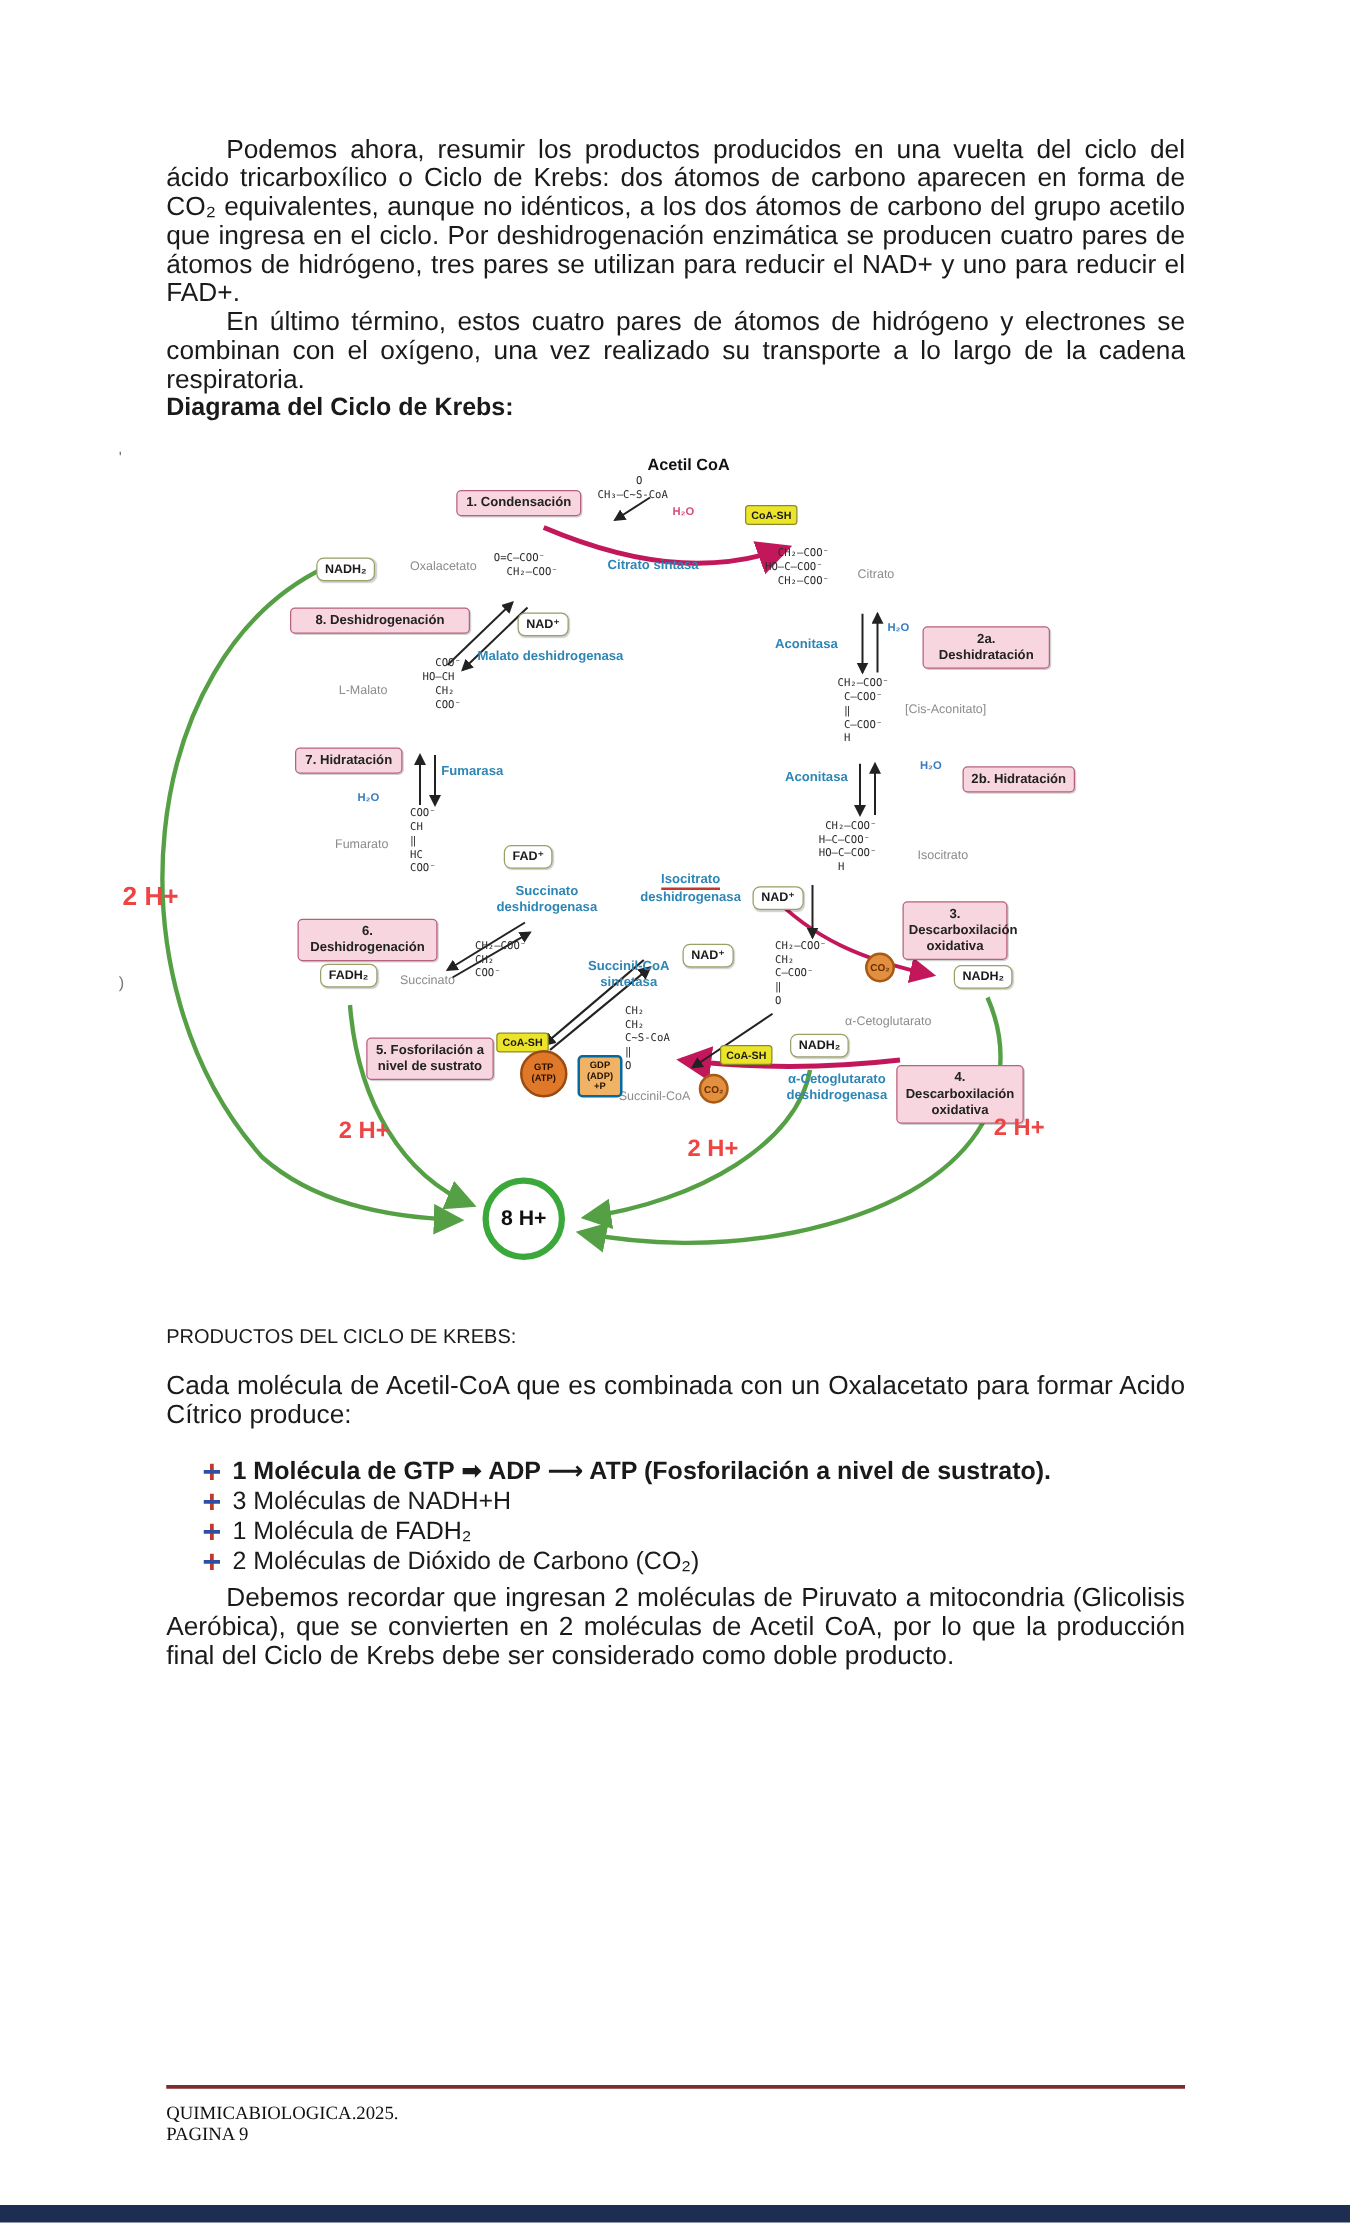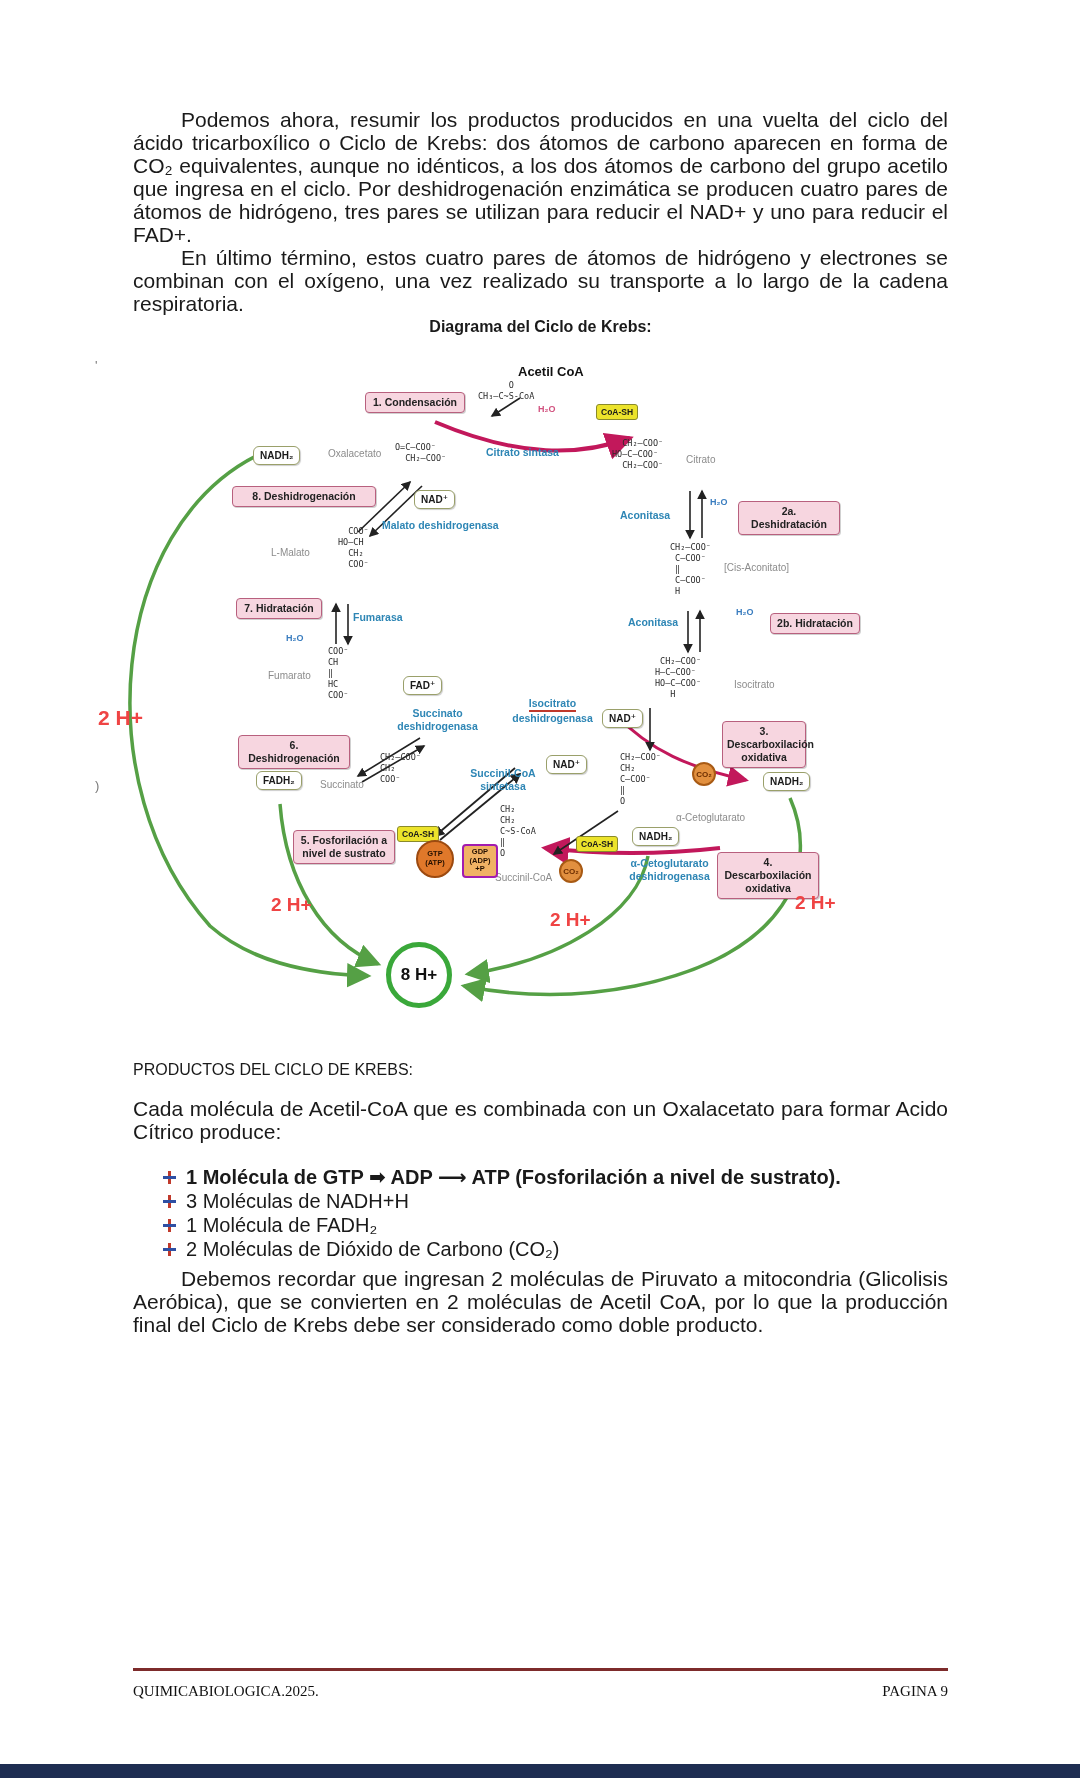--- a/index.html
+++ b/index.html
@@ -4,21 +4,21 @@
 <style>
   * { margin:0; padding:0; box-sizing:border-box; }
   html,body { background:#ffffff; }
   body {
     width:1080px; height:1778px; position:relative; overflow:hidden;
     font-family:"Liberation Sans","DejaVu Sans",sans-serif; color:#1a1a1a;
   }
   .content { position:absolute; left:133px; top:108px; width:815px; }
   .para { font-size:21px; line-height:23px; text-align:justify; }
   .indent { text-indent:48px; }
-  .bold-head { font-size:16px; line-height:23px; font-weight:bold;text-align:center; }
+  .bold-head { font-size:20px; line-height:23px; font-weight:bold; }
   .products-heading { font-size:16px; line-height:23px; margin-top:30px; }
   .intro { margin-top:16px; }
   .closing { margin-top:6px; }
 
   
   .diagram { position:relative; width:880px; height:672px; margin-left:-43px; margin-top:18px; }
   .diagram svg { position:absolute; left:0; top:0; }
   .pbox { position:absolute; background:#f7d6e0; border:1px solid #b8607e; border-radius:4px;
           font-size:10.5px; font-weight:bold; color:#222; text-align:center; padding:3px 4px;
           line-height:1.25; box-shadow:1px 1px 0 rgba(0,0,0,.18); }
@@ -35,42 +35,42 @@
   .h2o { position:absolute; color:#3a7dbf; font-size:9px; font-weight:bold; }
   .h2o-pink { color:#d2527f; }
   .bigH { position:absolute; font-weight:bold; font-size:19px; color:#ef4444; }
   .molname { position:absolute; font-weight:bold; font-size:13px; color:#111; }
   .ocirc { position:absolute; border-radius:50%; background:#e2903f; border:2px solid #a85a14;
            display:flex; align-items:center; justify-content:center;
            font-size:8px; font-weight:bold; color:#6b2d00; }
   .gtp-circ { position:absolute; border-radius:50%; background:#e0782a; border:2px solid #9c4a10;
            display:flex; align-items:center; justify-content:center; text-align:center;
            font-size:7.5px; font-weight:bold; color:#241000; line-height:1.15; white-space:pre-line; }
-  .obox { position:absolute; background:#f0b264; border:2px solid #a21caf; border-radius:4px;
+  .obox { position:absolute; background:#f0b264; border:2px solid #0369a1; border-radius:4px;
           font-size:7.5px; font-weight:bold; color:#241000; text-align:center; line-height:1.15;
           padding:2px 1px; white-space:pre-line; }
   .total-circle { position:absolute; width:66px; height:66px; border-radius:50%;
           border:5px solid #3aa83a; background:#fff; display:flex; align-items:center;
           justify-content:center; font-weight:bold; font-size:17px; color:#111; }
   .stray { position:absolute; color:#777; font-size:13px; }
   .uline-red { border-bottom:2px solid #c0392b; display:inline-block; }
 
   
   .bullets { list-style:none; margin-top:22px; padding-left:30px; }
   .bullets li { display:flex; align-items:flex-start; gap:10px; font-size:20px; line-height:24px; }
   .b-bold { font-weight:bold; }
   .plus-icon { position:relative; width:13px; height:13px; flex:0 0 13px; margin-top:6px; }
   .plus-icon .bar-v { position:absolute; left:5px; top:0; width:3px; height:13px; background:#c0392b; }
   .plus-icon .bar-h { position:absolute; left:0; top:5px; width:13px; height:3px; background:#2e4fa3; }
 
   
   .footer { position:absolute; left:133px; right:132px; top:1668px; }
   .footer-line { height:3px; background:#7d2b2b; margin-bottom:12px; }
   .footer-row { display:flex; justify-content:space-between;
-                font-family:"Liberation Serif","DejaVu Serif",serif; font-size:15px; color:#111; }
+                font-family:"Liberation Serif","DejaVu Serif",serif; font-size:15px; color:#111;flex-direction:column; }
   .bottom-bar { position:absolute; left:0; bottom:0; width:100%; height:14px; background:#1e2d52; }
 </style>
 </head>
 <body>
 
 <div class="content">
 
   <p class="para indent">Podemos ahora, resumir los productos producidos en una vuelta del ciclo del ácido tricarboxílico o Ciclo de Krebs: dos átomos de carbono aparecen en forma de CO₂ equivalentes, aunque no idénticos, a los dos átomos de carbono del grupo acetilo que ingresa en el ciclo. Por deshidrogenación enzimática se producen cuatro pares de átomos de hidrógeno, tres pares se utilizan para reducir el NAD+ y uno para reducir el FAD+.</p>
   <p class="para indent">En último término, estos cuatro pares de átomos de hidrógeno y electrones se combinan con el oxígeno, una vez realizado su transporte a lo largo de la cadena respiratoria.</p>
   <p class="bold-head">Diagrama del Ciclo de Krebs:</p>

